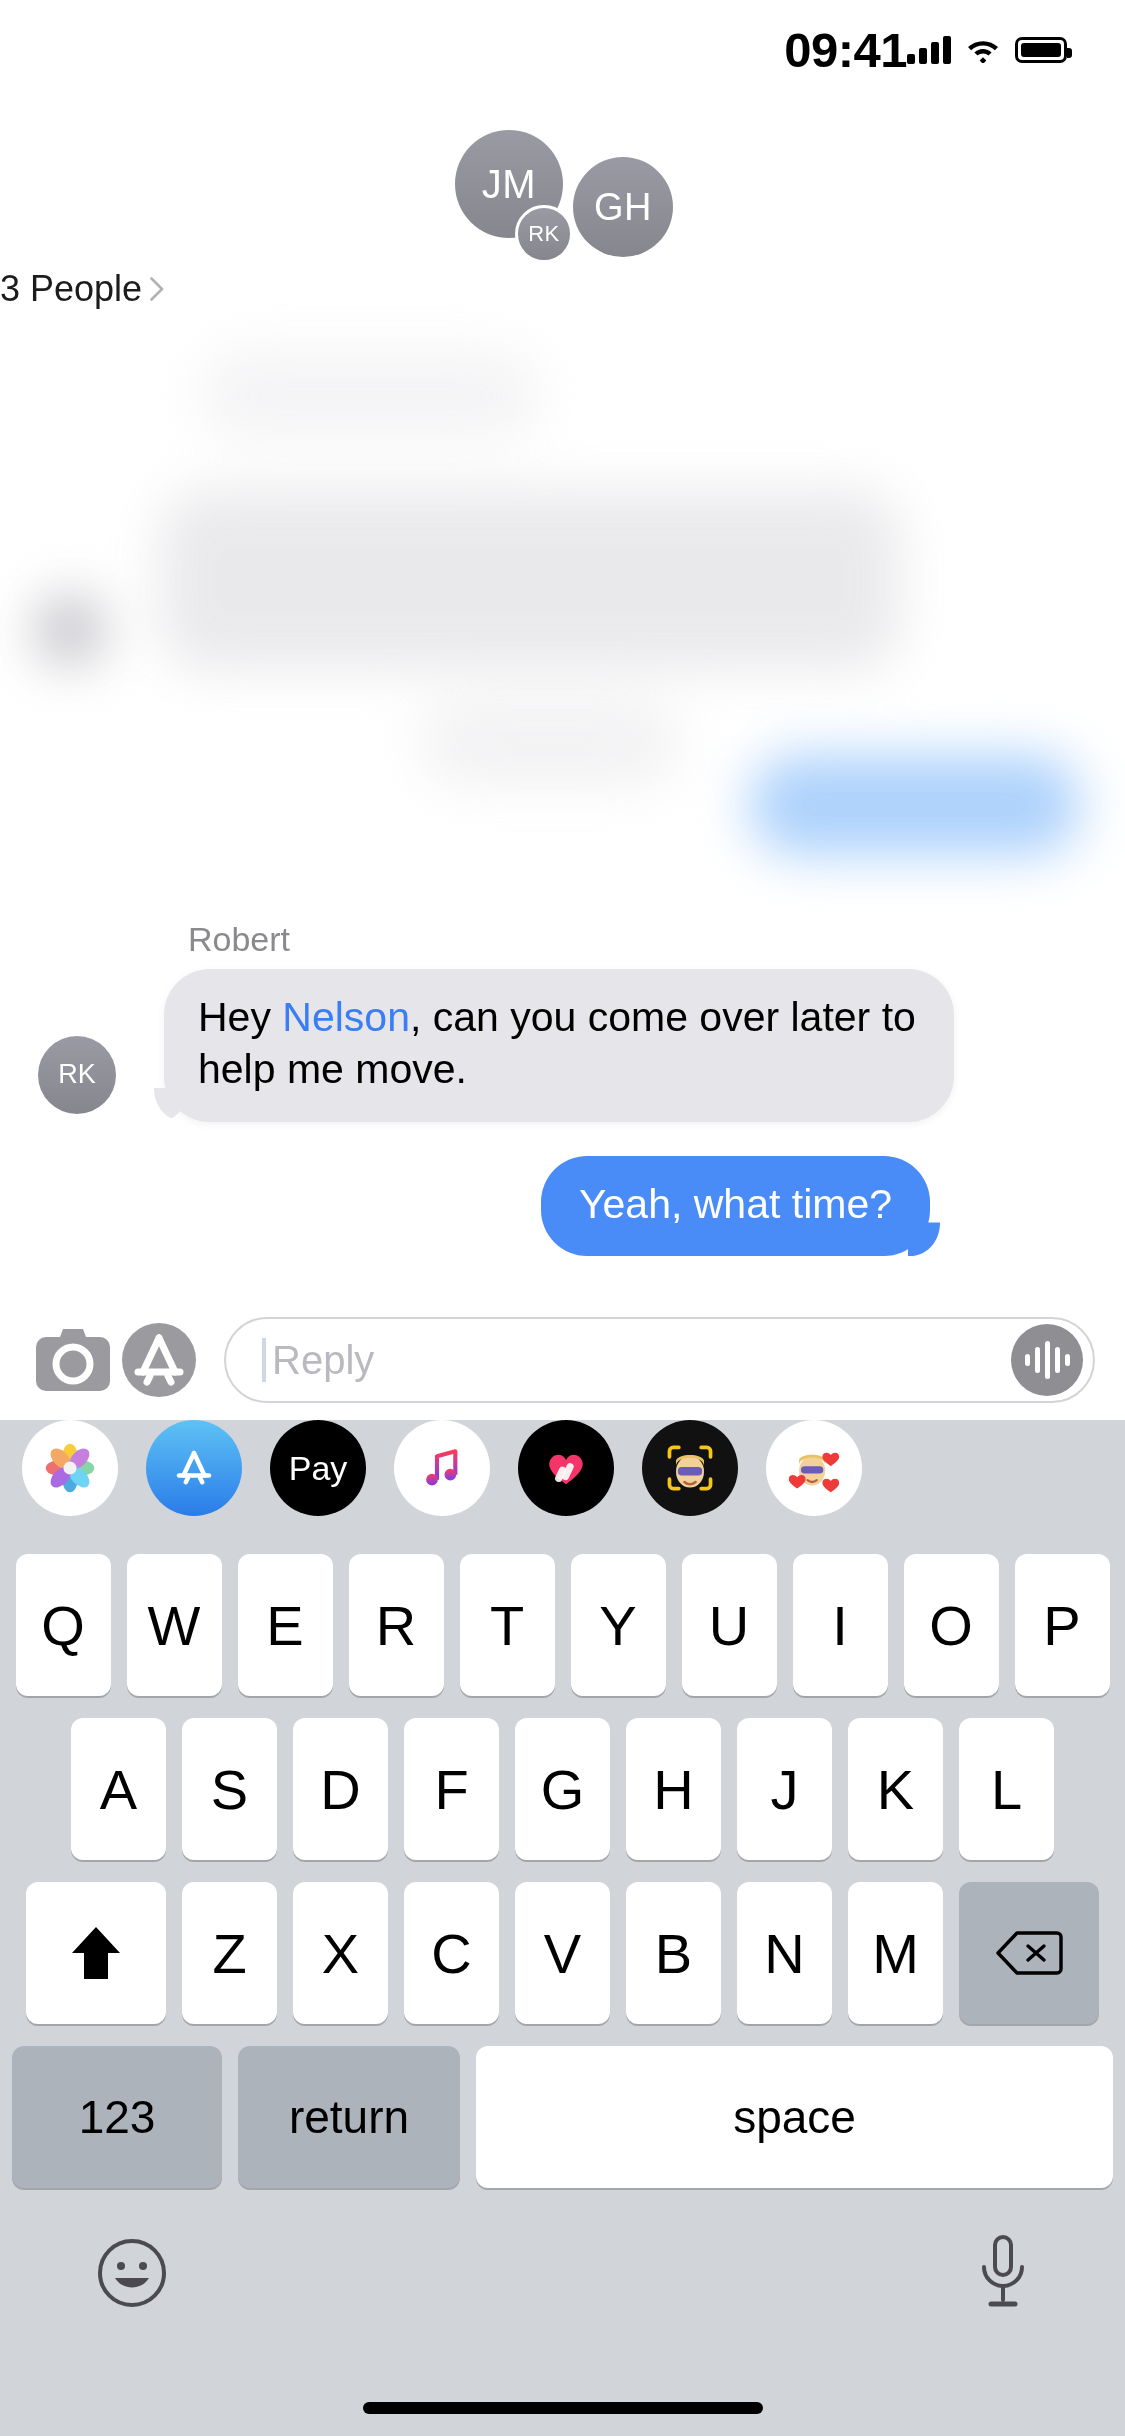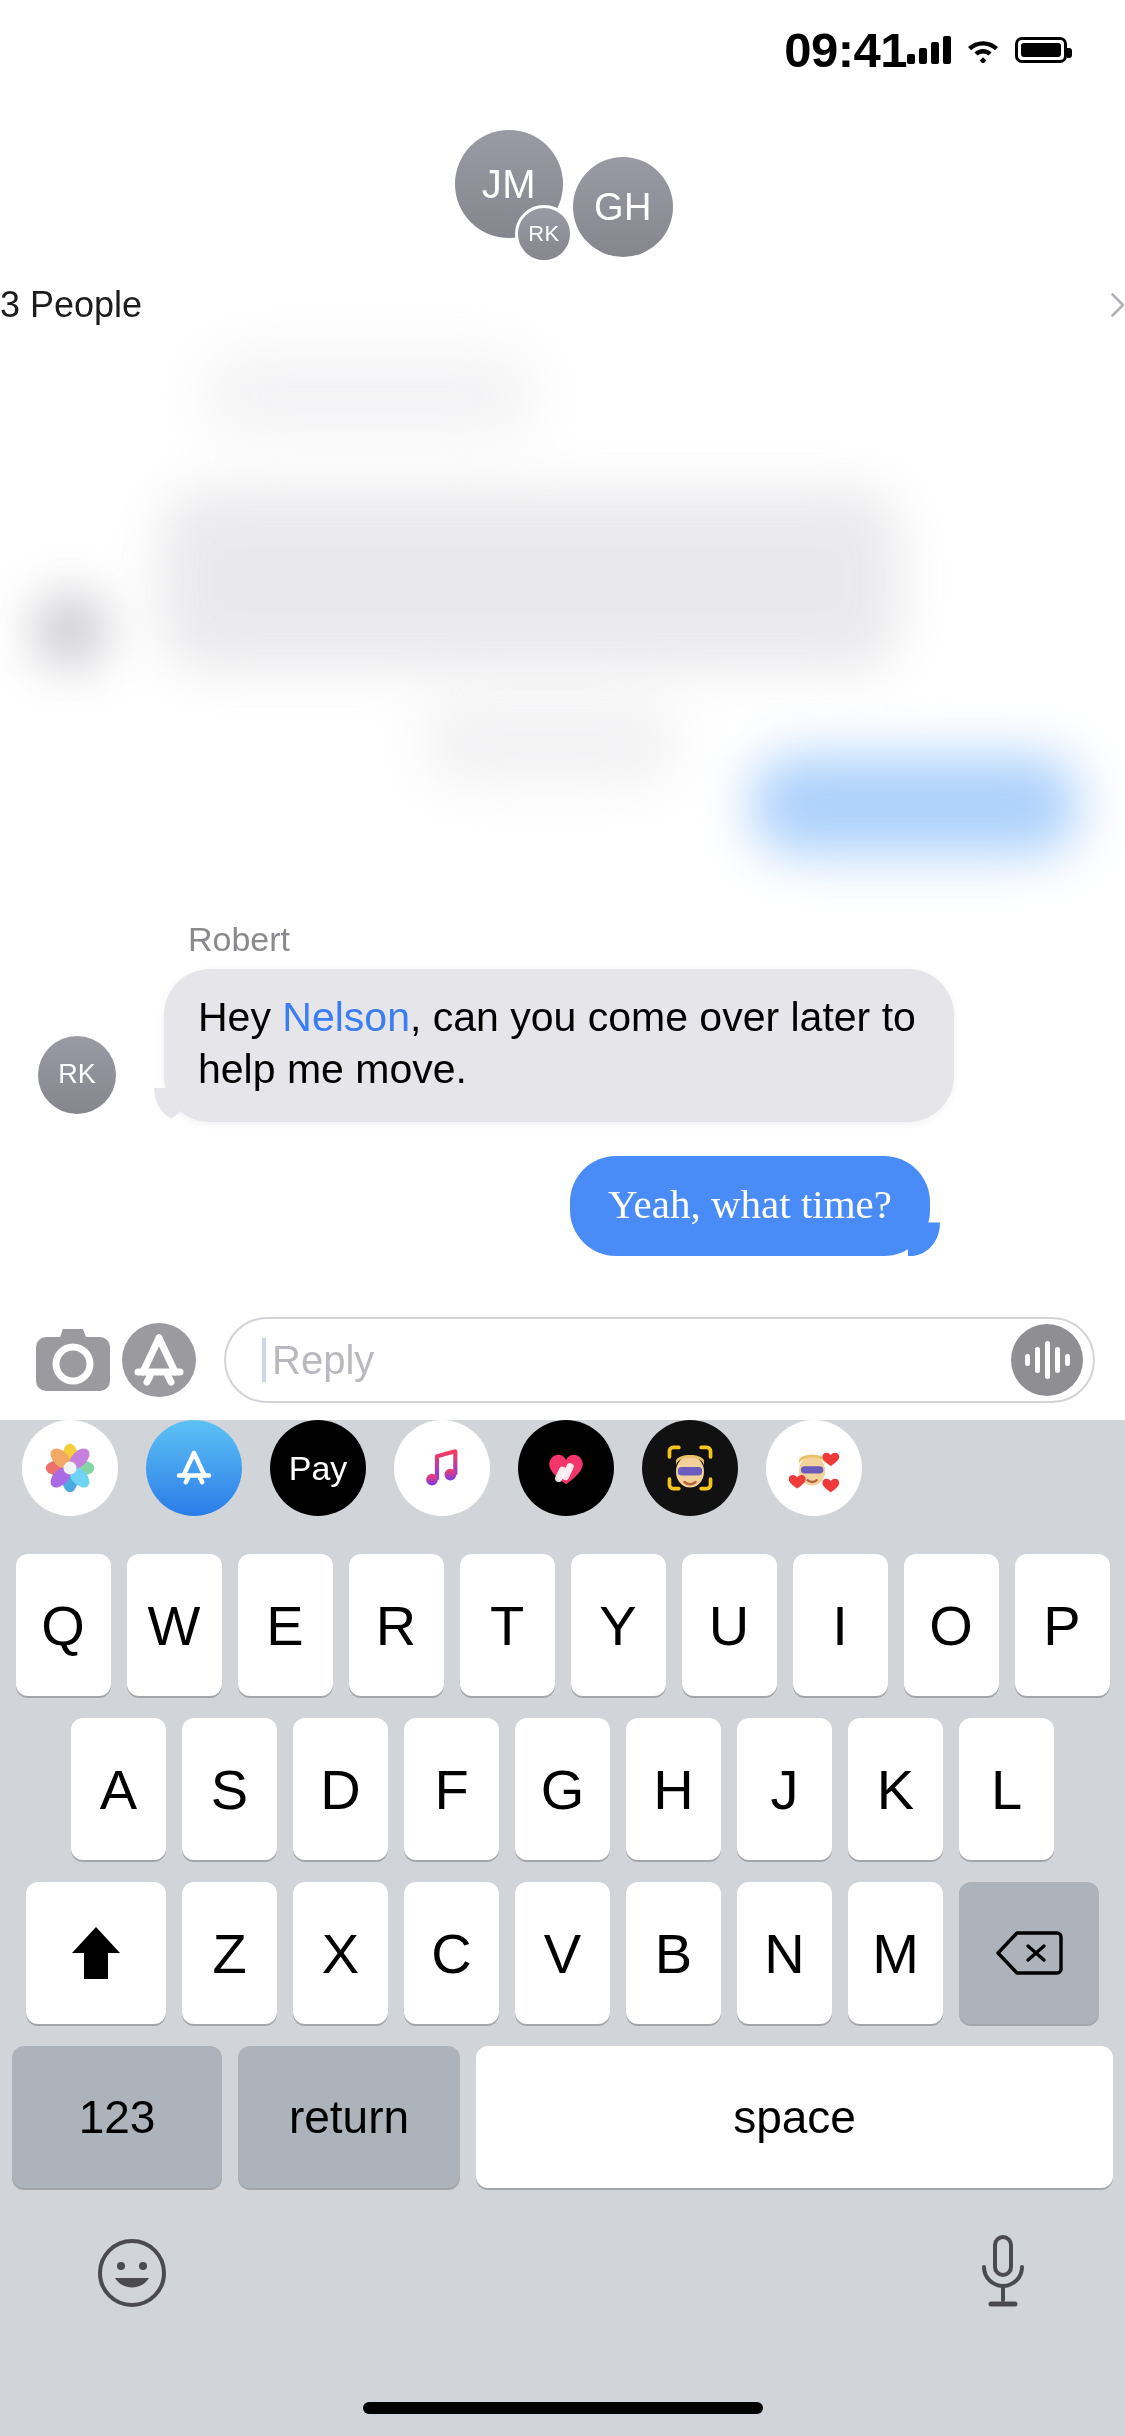--- a/index.html
+++ b/index.html
@@ -39,22 +39,22 @@
     position:absolute; border-radius:50%;
     background:linear-gradient(180deg,#9a9aa4 0%,#86868f 100%);
     color:#fff; display:flex; align-items:center; justify-content:center;
     font-weight:400; letter-spacing:0.5px;
   }
   .av.jm { width:108px; height:108px; left:455px; top:30px; font-size:40px; z-index:2; }
   .av.gh { width:100px; height:100px; left:573px; top:57px; font-size:38px; z-index:1; }
   .av.rk { width:58px; height:58px; left:515px; top:105px; font-size:22px; z-index:3;
            border:3px solid #fff; }
   .people-row {
-    display:flex; align-items:center; justify-content:space-between; gap:8px;
-    margin-top:24px;
+    display:flex; align-items:center; justify-content:flex-start; gap:8px;
+    margin-top:8px;
   }
   .people-label { font-size:36px; color:#1c1c1e; }
   .chev { width:14px; height:24px; }
 
   
   .blurred { position:absolute; top:370px; left:0; width:1125px; height:540px;
              filter:blur(26px); opacity:.85; }
   .bl-bubble { position:absolute; border-radius:46px; }
   .bl-1 { left:160px; top:120px; width:740px; height:180px; background:#e6e6e9; }
   .bl-2 { left:200px; top:-20px; width:340px; height:90px; background:#f2f2f4; }
@@ -85,21 +85,21 @@
     content:""; position:absolute; left:-10px; bottom:0; width:32px; height:34px;
     background:#e5e5ea;
     border-bottom-right-radius:28px;
     clip-path:path("M32 34 C14 34 0 20 0 0 L32 0 Z");
   }
   .mention { color:#3b7ef3; }
   .row-out { display:flex; justify-content:flex-end; padding-right:34px; margin-top:34px; }
   .bubble-out {
     position:relative; background:#4a8cf7; color:#fff;
     border-radius:46px; padding:22px 38px 26px 38px;
-    font-size:41px; line-height:1.28; max-width:760px;font-family:Liberation Serif, serif;
+    font-size:41px; line-height:1.28; max-width:760px;
   }
   .bubble-out::after{
     content:""; position:absolute; right:-10px; bottom:0; width:32px; height:34px;
     background:#4a8cf7;
     clip-path:path("M0 34 C18 34 32 20 32 0 L0 0 Z");
   }
 
   
   .toolbar {
     position:absolute; top:1300px; left:0; width:1125px; height:120px;

